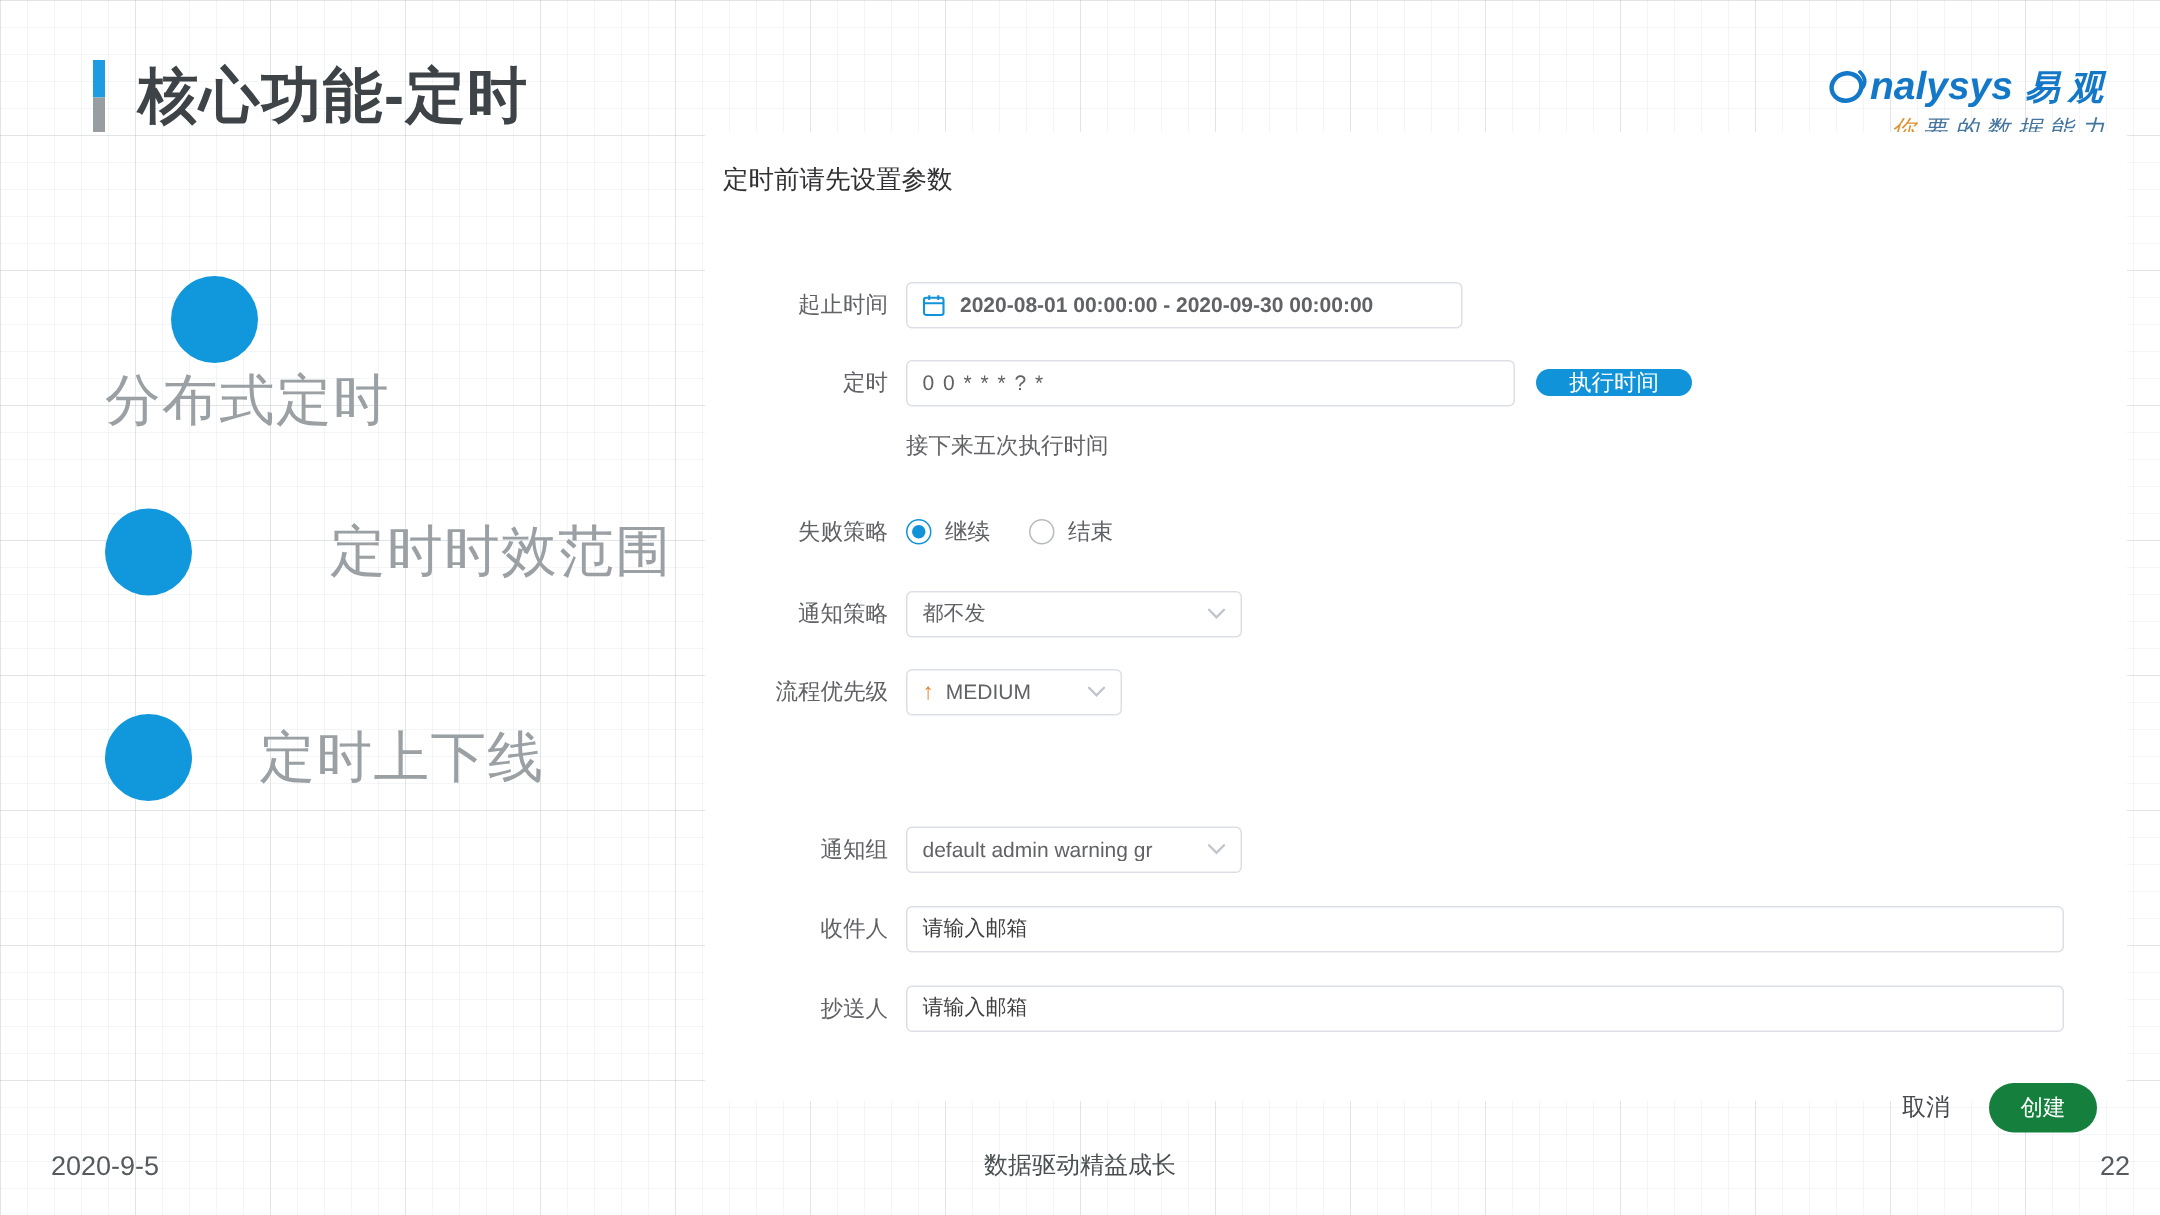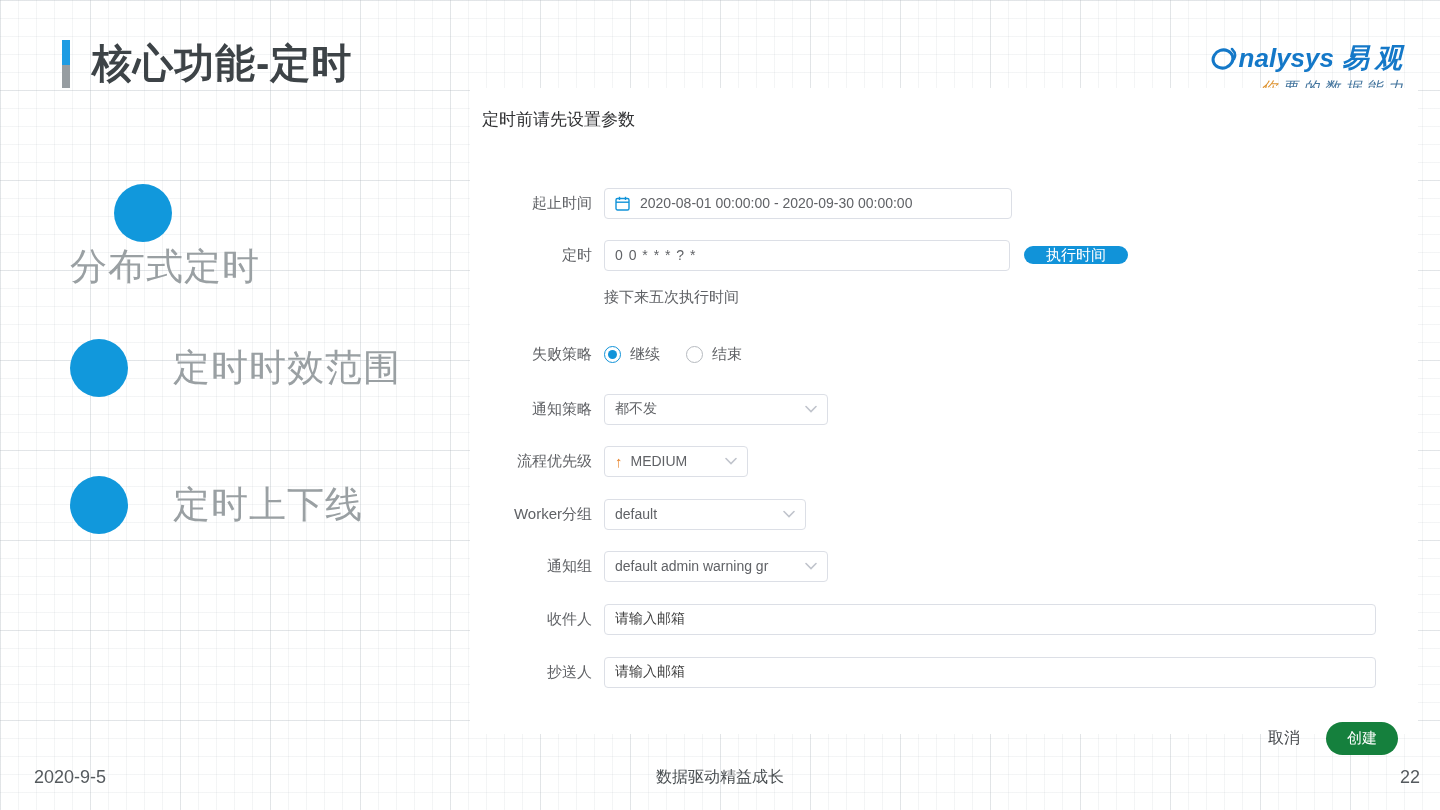--- a/index.html
+++ b/index.html
@@ -26,30 +26,30 @@
   .title-bar .seg-gray { flex: 1; background: #979da1; }
   .page-title {
     font-size: 40px; font-weight: bold; color: #3d4347; letter-spacing: 1px;
   }
 
   
   .logo { position: absolute; right: 32px; top: 40px; text-align: right; }
   .logo-row { display: flex; align-items: baseline; justify-content: flex-end; }
   .logo-swoosh { width: 30px; height: 26px; position: relative; top: 4px; margin-right: 1px; }
   .logo-en { font-style: italic; font-weight: bold; font-size: 26px; color: #1478c8; letter-spacing: 0px; }
-  .logo-cn { font-weight: bold; font-size: 27px; color: #1478c8; margin-left: 8px; letter-spacing: 6px; font-style: italic; }
+  .logo-cn { font-weight: bold; font-size: 23px; color: #1478c8; margin-left: 8px; letter-spacing: 6px; font-style: italic; }
   .logo-tagline { margin-top: 2px; font-size: 16px; font-style: italic; letter-spacing: 5px; color: #44759e; }
   .logo-tagline .tg-first { color: #dd922f; }
 
   
   .bullet { position: absolute; display: flex; align-items: center; }
   .bullet-dot { width: 58px; height: 58px; border-radius: 50%; background: #1198dc; margin-right: 45px; }
   .bullet-label { font-size: 37px; color: #9aa0a3; letter-spacing: 1px; }
   .bullet-1 { left: 70px; top: 184px; flex-direction: column; }
-  .bullet-2 { left: 70px; top: 339px; }
+  .bullet-2 { left: 70px; top: 339px; gap: 47px; }
   .bullet-3 { left: 70px; top: 476px; }
 
   
   .panel {
     position: absolute; left: 470px; top: 88px; width: 948px; height: 646px;
     background: #ffffff;
   }
   .panel-title {
     position: absolute; left: 12px; top: 20px;
     font-size: 17px; color: #303133;
@@ -69,21 +69,21 @@
     font-size: 14px; color: #606266;
     padding: 0 10px;
     position: relative;
   }
   .ctl .val { white-space: nowrap; overflow: hidden; }
   .placeholder { color: #404040; }
   .chevron { margin-left: auto; flex: none; display: flex; align-items: center; }
   .select .val { padding-right: 16px; }
 
   .row-daterange { top: 72px; }
-  .ctl-daterange { width: 408px; }
+  .ctl-daterange { width: 371px; font-weight: bold; }
   .cal-icon { margin-right: 10px; flex: none; display: flex; }
 
   .row-cron { top: 124px; }
   .ctl-cron { width: 406px; letter-spacing: 1px; }
   .btn-exec {
     margin-left: 14px; height: 18px; padding: 0 22px;
     background: #1193d9; color: #fff; font-size: 15px;
     border: none; border-radius: 17px; cursor: pointer;
     display: flex; align-items: center;
   }
@@ -239,31 +239,20 @@
       <span class="prio-arrow">↑</span>
       <span class="val">MEDIUM</span>
       <span class="chevron">
         <svg width="12" height="8" viewBox="0 0 12 8">
             <polyline points="1,1.5 6,6.5 11,1.5" fill="none" stroke="#c0c4cc" stroke-width="1.6" stroke-linecap="round"></polyline>
           </svg>
       </span>
     </div>
   </div>
 
-  <div class="form-row row-worker">
-    <div class="form-label">Worker分组</div>
-    <div class="ctl select ctl-worker">
-      <span class="val">default</span>
-      <span class="chevron">
-        <svg width="12" height="8" viewBox="0 0 12 8">
-            <polyline points="1,1.5 6,6.5 11,1.5" fill="none" stroke="#c0c4cc" stroke-width="1.6" stroke-linecap="round"></polyline>
-          </svg>
-      </span>
-    </div>
-  </div>
 
   <div class="form-row row-notifygroup">
     <div class="form-label">通知组</div>
     <div class="ctl select ctl-notifygroup">
       <span class="val">default admin warning gr</span>
       <span class="chevron">
         <svg width="12" height="8" viewBox="0 0 12 8">
             <polyline points="1,1.5 6,6.5 11,1.5" fill="none" stroke="#c0c4cc" stroke-width="1.6" stroke-linecap="round"></polyline>
           </svg>
       </span>

